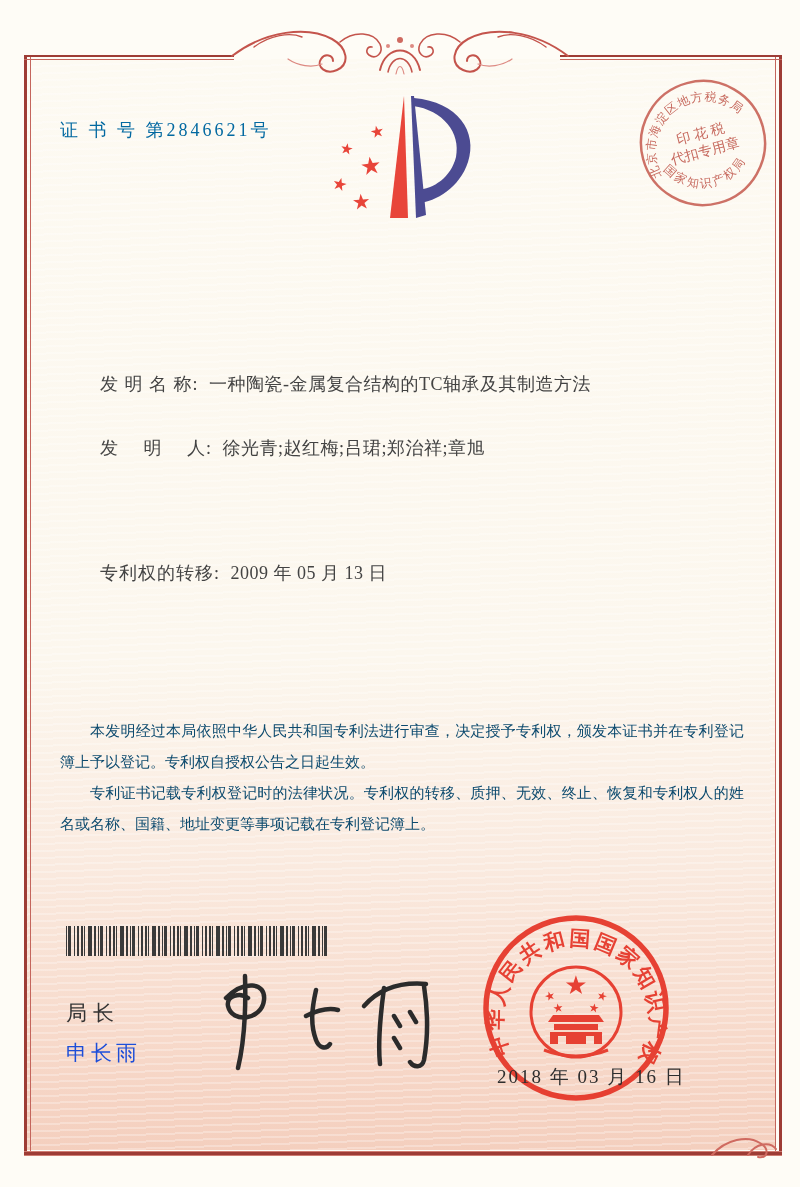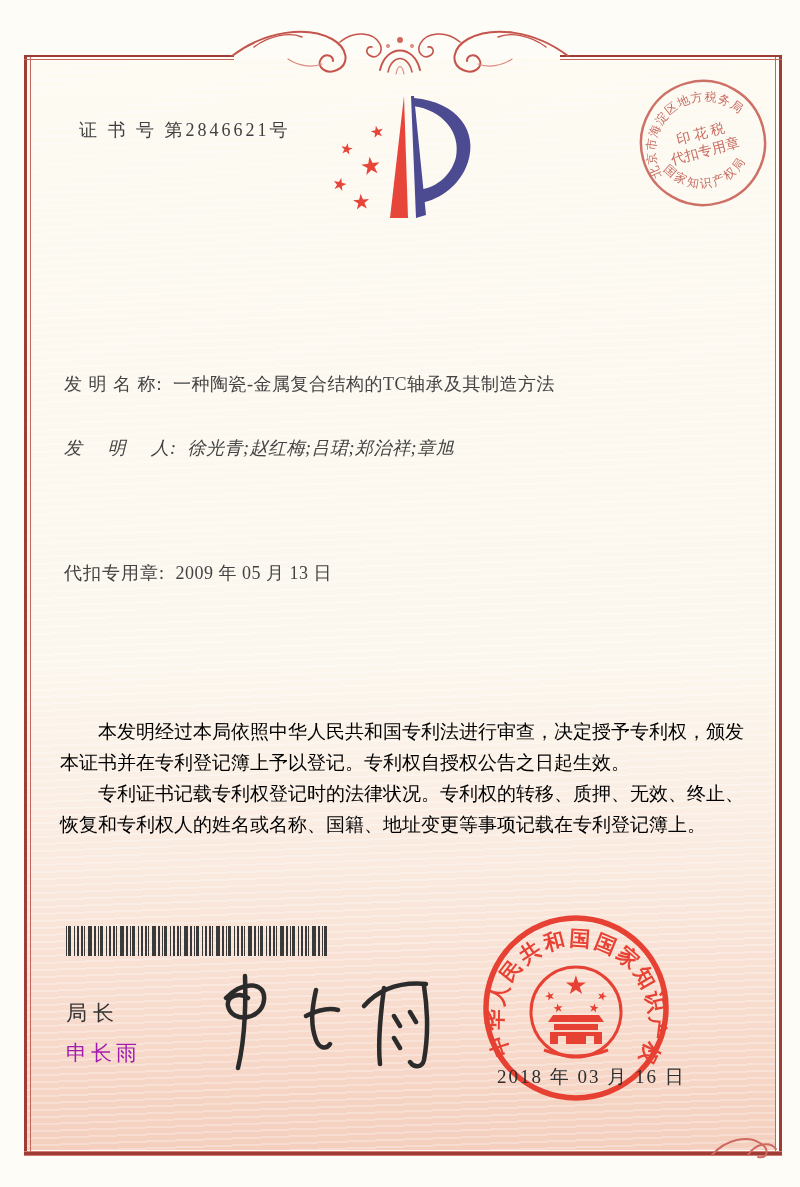--- a/index.html
+++ b/index.html
@@ -21,46 +21,46 @@
     border-left:3px solid #9e3c35;border-right:1px solid #c4655c;z-index:1;}
   .frame-right{position:absolute;right:18px;top:57px;bottom:34px;width:3px;
     border-right:3px solid #9e3c35;border-left:1px solid #c4655c;z-index:1;}
   .frame-top-l,.frame-top-r{position:absolute;top:55px;height:2px;
     border-top:2px solid #9e3c35;border-bottom:1px solid #c4655c;z-index:1;}
   .frame-top-l{left:24px;width:210px;}
   .frame-top-r{right:18px;width:222px;}
   .frame-bottom{position:absolute;left:24px;right:18px;bottom:31px;height:3px;
     background:#9e3c35;border-top:1px solid #cf7d72;border-bottom:1px solid #cf7d72;z-index:1;}
 
-  .cert-number{position:absolute;left:60px;top:118px;font-size:18px;letter-spacing:3px;color:#404040;z-index:2;margin-left:19px;}
+  .cert-number{position:absolute;left:60px;top:118px;font-size:18px;letter-spacing:3px;color:#0369a1;z-index:2;}
 
   .logo{position:absolute;left:326px;top:90px;width:168px;height:134px;z-index:2;}
   .logo .star{position:absolute;color:#e8453a;line-height:1;z-index:2;}
 
   .tax-stamp{position:absolute;left:628px;top:68px;width:150px;height:150px;z-index:2;opacity:.9;}
 
   .title{position:absolute;left:0;right:0;top:246px;text-align:center;
     font-size:45px;font-weight:700;letter-spacing:30px;text-indent:30px;color:#383838;z-index:2;}
 
   .field{position:absolute;left:64px;right:40px;font-size:18px;color:#434343;z-index:2;white-space:nowrap;}
-  .field .lab{letter-spacing:1px;}
+  .field .lab{letter-spacing:1px;margin-left:36px;}
   .field .val{margin-left:6px;letter-spacing:.5px;}
-  .f0{top:372px;} .f1{top:436px;font-style:italic;} .f2{top:499px;} .f3{top:561px;} .f4{top:623px;} .f5{top:686px;}
+  .f0{top:372px;} .f1{top:436px;} .f2{top:499px;} .f3{top:561px;} .f4{top:623px;} .f5{top:686px;}
 
   .body-text{position:absolute;left:60px;right:56px;top:716px;z-index:2;
-    font-size:19px;line-height:31px;color:#000000;text-align:justify;}
+    font-size:15px;line-height:31px;color:#0c4a6e;text-align:justify;}
   .body-text p{margin:0;text-indent:2em;}
 
   .barcode{position:absolute;left:66px;top:926px;width:266px;height:30px;z-index:2;font-size:0;}
   .barcode i{display:inline-block;height:100%;background:#3a3a3a;}
   .barcode i.sp{background:transparent;}
 
   .sig-title{position:absolute;left:66px;top:999px;font-size:21px;letter-spacing:6px;color:#333;z-index:2;
     font-family:"Liberation Sans","DejaVu Sans",sans-serif;}
-  .sig-name{position:absolute;left:66px;top:1039px;font-size:21px;letter-spacing:4px;color:#a21caf;z-index:2;
+  .sig-name{position:absolute;left:66px;top:1039px;font-size:21px;letter-spacing:4px;color:#1d4ed8;z-index:2;
     font-family:"Liberation Sans","DejaVu Sans",sans-serif;}
   .signature{position:absolute;left:188px;top:968px;width:270px;height:105px;z-index:2;}
 
   .seal{position:absolute;left:478px;top:910px;width:196px;height:196px;z-index:2;opacity:.95;}
   .issue-date{position:absolute;left:497px;top:1064px;font-size:19px;letter-spacing:2px;color:#2e2e2e;z-index:3;}
 
   .ornament{position:absolute;left:228px;top:14px;width:344px;height:70px;z-index:2;}
   .corner-curl{position:absolute;right:22px;bottom:28px;width:70px;height:60px;z-index:2;}
 </style>
 </head>
@@ -130,21 +130,21 @@
 
   <div class="field f0">
     <span class="lab">发 明 名 称:</span>
     <span class="val">一种陶瓷-金属复合结构的TC轴承及其制造方法</span>
   </div>
   <div class="field f1">
     <span class="lab">发　 明　 人:</span>
     <span class="val">徐光青;赵红梅;吕珺;郑治祥;章旭</span>
   </div>
   <div class="field f3">
-    <span class="lab">代扣专用章:</span>
+    <span class="lab">专利权的转移:</span>
     <span class="val">2009 年 05 月 13 日</span>
   </div>
 
   <div class="body-text">
     <p>本发明经过本局依照中华人民共和国专利法进行审查，决定授予专利权，颁发本证书并在专利登记簿上予以登记。专利权自授权公告之日起生效。</p>
     <p>专利证书记载专利权登记时的法律状况。专利权的转移、质押、无效、终止、恢复和专利权人的姓名或名称、国籍、地址变更等事项记载在专利登记簿上。</p>
   </div>
 
   <div class="barcode" id="barcode"><i style="width:1px"></i><i class="sp" style="width:1px"></i><i style="width:3px"></i><i class="sp" style="width:3px"></i><i style="width:1px"></i><i class="sp" style="width:2px"></i><i style="width:2px"></i><i class="sp" style="width:2px"></i><i style="width:2px"></i><i class="sp" style="width:1px"></i><i style="width:1px"></i><i class="sp" style="width:3px"></i><i style="width:4px"></i><i class="sp" style="width:2px"></i><i style="width:2px"></i><i class="sp" style="width:2px"></i><i style="width:1px"></i><i class="sp" style="width:1px"></i><i style="width:3px"></i><i class="sp" style="width:3px"></i><i style="width:1px"></i><i class="sp" style="width:2px"></i><i style="width:2px"></i><i class="sp" style="width:2px"></i><i style="width:2px"></i><i class="sp" style="width:1px"></i><i style="width:1px"></i><i class="sp" style="width:3px"></i><i style="width:4px"></i><i class="sp" style="width:2px"></i><i style="width:2px"></i><i class="sp" style="width:2px"></i><i style="width:1px"></i><i class="sp" style="width:1px"></i><i style="width:3px"></i><i class="sp" style="width:3px"></i><i style="width:1px"></i><i class="sp" style="width:2px"></i><i style="width:2px"></i><i class="sp" style="width:2px"></i><i style="width:2px"></i><i class="sp" style="width:1px"></i><i style="width:1px"></i><i class="sp" style="width:3px"></i><i style="width:4px"></i><i class="sp" style="width:2px"></i><i style="width:2px"></i><i class="sp" style="width:2px"></i><i style="width:1px"></i><i class="sp" style="width:1px"></i><i style="width:3px"></i><i class="sp" style="width:3px"></i><i style="width:1px"></i><i class="sp" style="width:2px"></i><i style="width:2px"></i><i class="sp" style="width:2px"></i><i style="width:2px"></i><i class="sp" style="width:1px"></i><i style="width:1px"></i><i class="sp" style="width:3px"></i><i style="width:4px"></i><i class="sp" style="width:2px"></i><i style="width:2px"></i><i class="sp" style="width:2px"></i><i style="width:1px"></i><i class="sp" style="width:1px"></i><i style="width:3px"></i><i class="sp" style="width:3px"></i><i style="width:1px"></i><i class="sp" style="width:2px"></i><i style="width:2px"></i><i class="sp" style="width:2px"></i><i style="width:2px"></i><i class="sp" style="width:1px"></i><i style="width:1px"></i><i class="sp" style="width:3px"></i><i style="width:4px"></i><i class="sp" style="width:2px"></i><i style="width:2px"></i><i class="sp" style="width:2px"></i><i style="width:1px"></i><i class="sp" style="width:1px"></i><i style="width:3px"></i><i class="sp" style="width:3px"></i><i style="width:1px"></i><i class="sp" style="width:2px"></i><i style="width:2px"></i><i class="sp" style="width:2px"></i><i style="width:2px"></i><i class="sp" style="width:1px"></i><i style="width:1px"></i><i class="sp" style="width:3px"></i><i style="width:4px"></i><i class="sp" style="width:2px"></i><i style="width:2px"></i><i class="sp" style="width:2px"></i><i style="width:1px"></i><i class="sp" style="width:1px"></i><i style="width:3px"></i><i class="sp" style="width:3px"></i><i style="width:1px"></i><i class="sp" style="width:2px"></i><i style="width:2px"></i><i class="sp" style="width:2px"></i><i style="width:2px"></i><i class="sp" style="width:1px"></i><i style="width:1px"></i><i class="sp" style="width:3px"></i><i style="width:4px"></i><i class="sp" style="width:2px"></i><i style="width:2px"></i><i class="sp" style="width:2px"></i><i style="width:1px"></i><i class="sp" style="width:1px"></i><i style="width:3px"></i><i class="sp" style="width:3px"></i><i style="width:1px"></i><i class="sp" style="width:2px"></i><i style="width:2px"></i><i class="sp" style="width:2px"></i><i style="width:2px"></i><i class="sp" style="width:1px"></i><i style="width:1px"></i><i class="sp" style="width:3px"></i><i style="width:4px"></i><i class="sp" style="width:2px"></i><i style="width:2px"></i><i class="sp" style="width:2px"></i><i style="width:1px"></i><i class="sp" style="width:1px"></i><i style="width:3px"></i><i class="sp" style="width:3px"></i></div>
 

